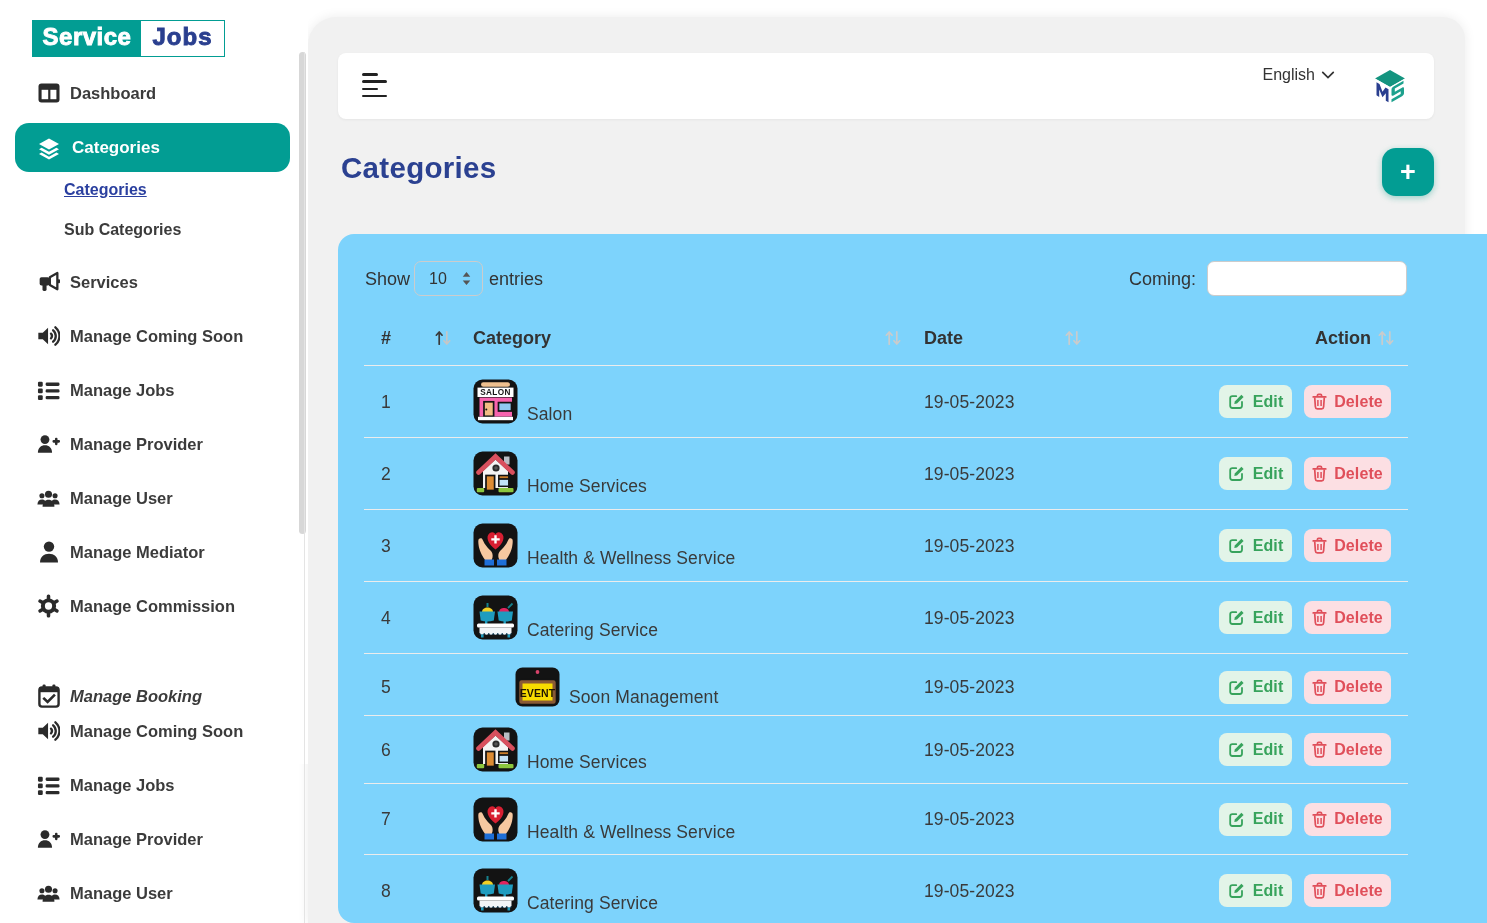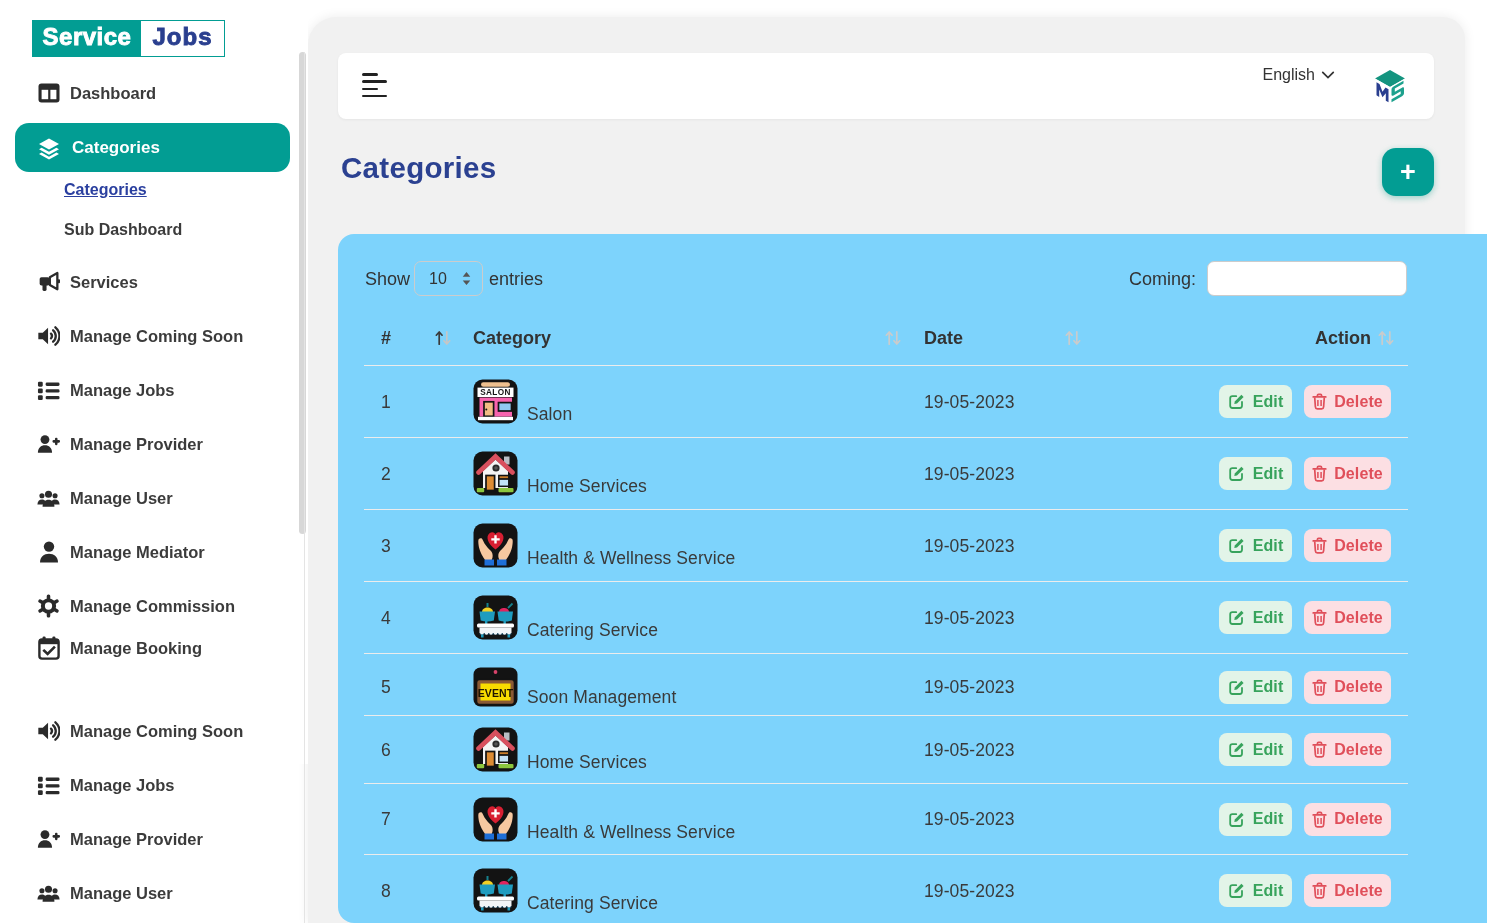--- a/index.html
+++ b/index.html
@@ -241,21 +241,21 @@
                   <path d="M5.4 3.7 V2.4 C5.4 1.7 5.9 1.3 6.5 1.3 H8.5 C9.1 1.3 9.6 1.7 9.6 2.4 V3.7" fill="none" stroke="#e04f5a" stroke-width="1.7"></path>
                   <path d="M2.7 4.4 L3.4 14 C3.5 15.2 4.1 15.8 5.3 15.8 H9.7 C10.9 15.8 11.5 15.2 11.6 14 L12.3 4.4" fill="none" stroke="#e04f5a" stroke-width="1.7"></path>
                   <path d="M5.9 7 V13" stroke="#e04f5a" stroke-width="1.5"></path>
                   <path d="M9.1 7 V13" stroke="#e04f5a" stroke-width="1.5"></path>
                 </svg>Delete</span></td>
 </tr>
 <tr>
 <td class="td-num" style="padding:13px 0 8px 17px;">5</td>
 <td style="padding:13px 0 8px 0;">
               <div class="cat-cell">
-                <span class="cicon" style="height:40px;"><svg width="45" height="40" viewBox="0 0 45 40">
+                <span class="cicon" style="height:40px;margin-left:42px;"><svg width="45" height="40" viewBox="0 0 45 40">
 <rect x="0.5" y="0.5" width="44" height="39" rx="7" fill="#131313"></rect>
 <circle cx="22.5" cy="5" r="1.9" fill="#d8436b"></circle>
 <rect x="3.5" y="12.5" width="38" height="25" rx="3" fill="#8a5a35" stroke="#131313" stroke-width="1.6"></rect>
 <rect x="7.5" y="16.5" width="30" height="17" fill="#f8dc00"></rect>
 <text x="22.5" y="29.5" font-family="Liberation Sans, sans-serif" font-size="10.5" font-weight="bold" fill="#1d1400" text-anchor="middle">EVENT</text>
 </svg></span>
                 <span>Soon Management</span>
               </div>
             </td>
 <td class="td-date" style="padding:13px 0 8px 19px;">19-05-2023</td>
@@ -390,21 +390,21 @@
         </svg>
       </span>Dashboard</div>
   <div class="active-item"><span class="mi-icon">
         <svg width="24" height="24" viewBox="0 0 24 24">
           <path d="M12 2.5 L22 8 L12 13.5 L2 8 Z" fill="#fff"></path>
           <path d="M4.6 11.7 L2 13.2 L12 18.7 L22 13.2 L19.4 11.7 L12 15.8 Z" fill="#fff"></path>
           <path d="M4.6 16.6 L2 18.1 L12 23.6 L22 18.1 L19.4 16.6 L12 20.7 Z" fill="#fff"></path>
         </svg>
       </span>Categories</div>
   <div class="sublink" style="top:181px; color:#2a3f9f; text-decoration:underline;">Categories</div>
-  <div class="sublink" style="top:221px; color:#3b3b3b;">Sub Dashboard</div>
+  <div class="sublink" style="top:221px; color:#3b3b3b;">Sub Categories</div>
   <div class="menu-item" style="top:270px;"><span class="mi-icon">
         <svg width="26" height="26" viewBox="0 0 26 26">
           <path d="M14.5 7.6 L23 2.8 L23 21.2 L14.5 16.4 Z" fill="#fff" stroke="#2b2b2b" stroke-width="2.6" stroke-linejoin="round"></path>
           <rect x="3" y="7.5" width="11" height="9.5" rx="2" fill="#2b2b2b"></rect>
           <rect x="6.2" y="15" width="4.6" height="8.2" rx="1.6" fill="#2b2b2b"></rect>
           <rect x="23.5" y="9.8" width="2.5" height="4.6" rx="1" fill="#2b2b2b"></rect>
         </svg>
       </span>Services</div>
   <div class="menu-item" style="top:324px;"><span class="mi-icon">
         <svg width="26" height="24" viewBox="0 0 26 24">
@@ -450,21 +450,21 @@
       </span>Manage Mediator</div>
   <div class="menu-item" style="top:594px;"><span class="mi-icon">
         <svg width="26" height="26" viewBox="0 0 26 26" fill="#2b2b2b">
           <rect x="11" y="0" width="4" height="26" rx="1.8" transform="rotate(0 13 13)"></rect>
           <rect x="11" y="0" width="4" height="26" rx="1.8" transform="rotate(60 13 13)"></rect>
           <rect x="11" y="0" width="4" height="26" rx="1.8" transform="rotate(120 13 13)"></rect>
           <circle cx="13" cy="13" r="8.6"></circle>
           <circle cx="13" cy="13" r="4.1" fill="#fff"></circle>
         </svg>
       </span>Manage Commission</div>
-  <div class="menu-item" style="top:636px;"><span class="mi-icon">
+  <div class="menu-item" style="top:684px;font-style:italic;"><span class="mi-icon">
         <svg width="22" height="24" viewBox="0 0 22 24">
           <rect x="1.4" y="3.4" width="19.2" height="19.2" rx="2.6" fill="none" stroke="#2b2b2b" stroke-width="2.4"></rect>
           <path d="M1.4 3.4 L20.6 3.4 L20.6 8.2 L1.4 8.2 Z" fill="#2b2b2b"></path>
           <rect x="4.6" y="0.4" width="3" height="5.4" rx="1.2" fill="#2b2b2b"></rect>
           <rect x="14.4" y="0.4" width="3" height="5.4" rx="1.2" fill="#2b2b2b"></rect>
           <path d="M6.2 14.8 L9.6 18 L16 11.6" fill="none" stroke="#2b2b2b" stroke-width="2.6" stroke-linecap="square"></path>
         </svg>
       </span>Manage Booking</div>
   <div class="menu-item" style="top:719px;"><span class="mi-icon">
         <svg width="26" height="24" viewBox="0 0 26 24">

